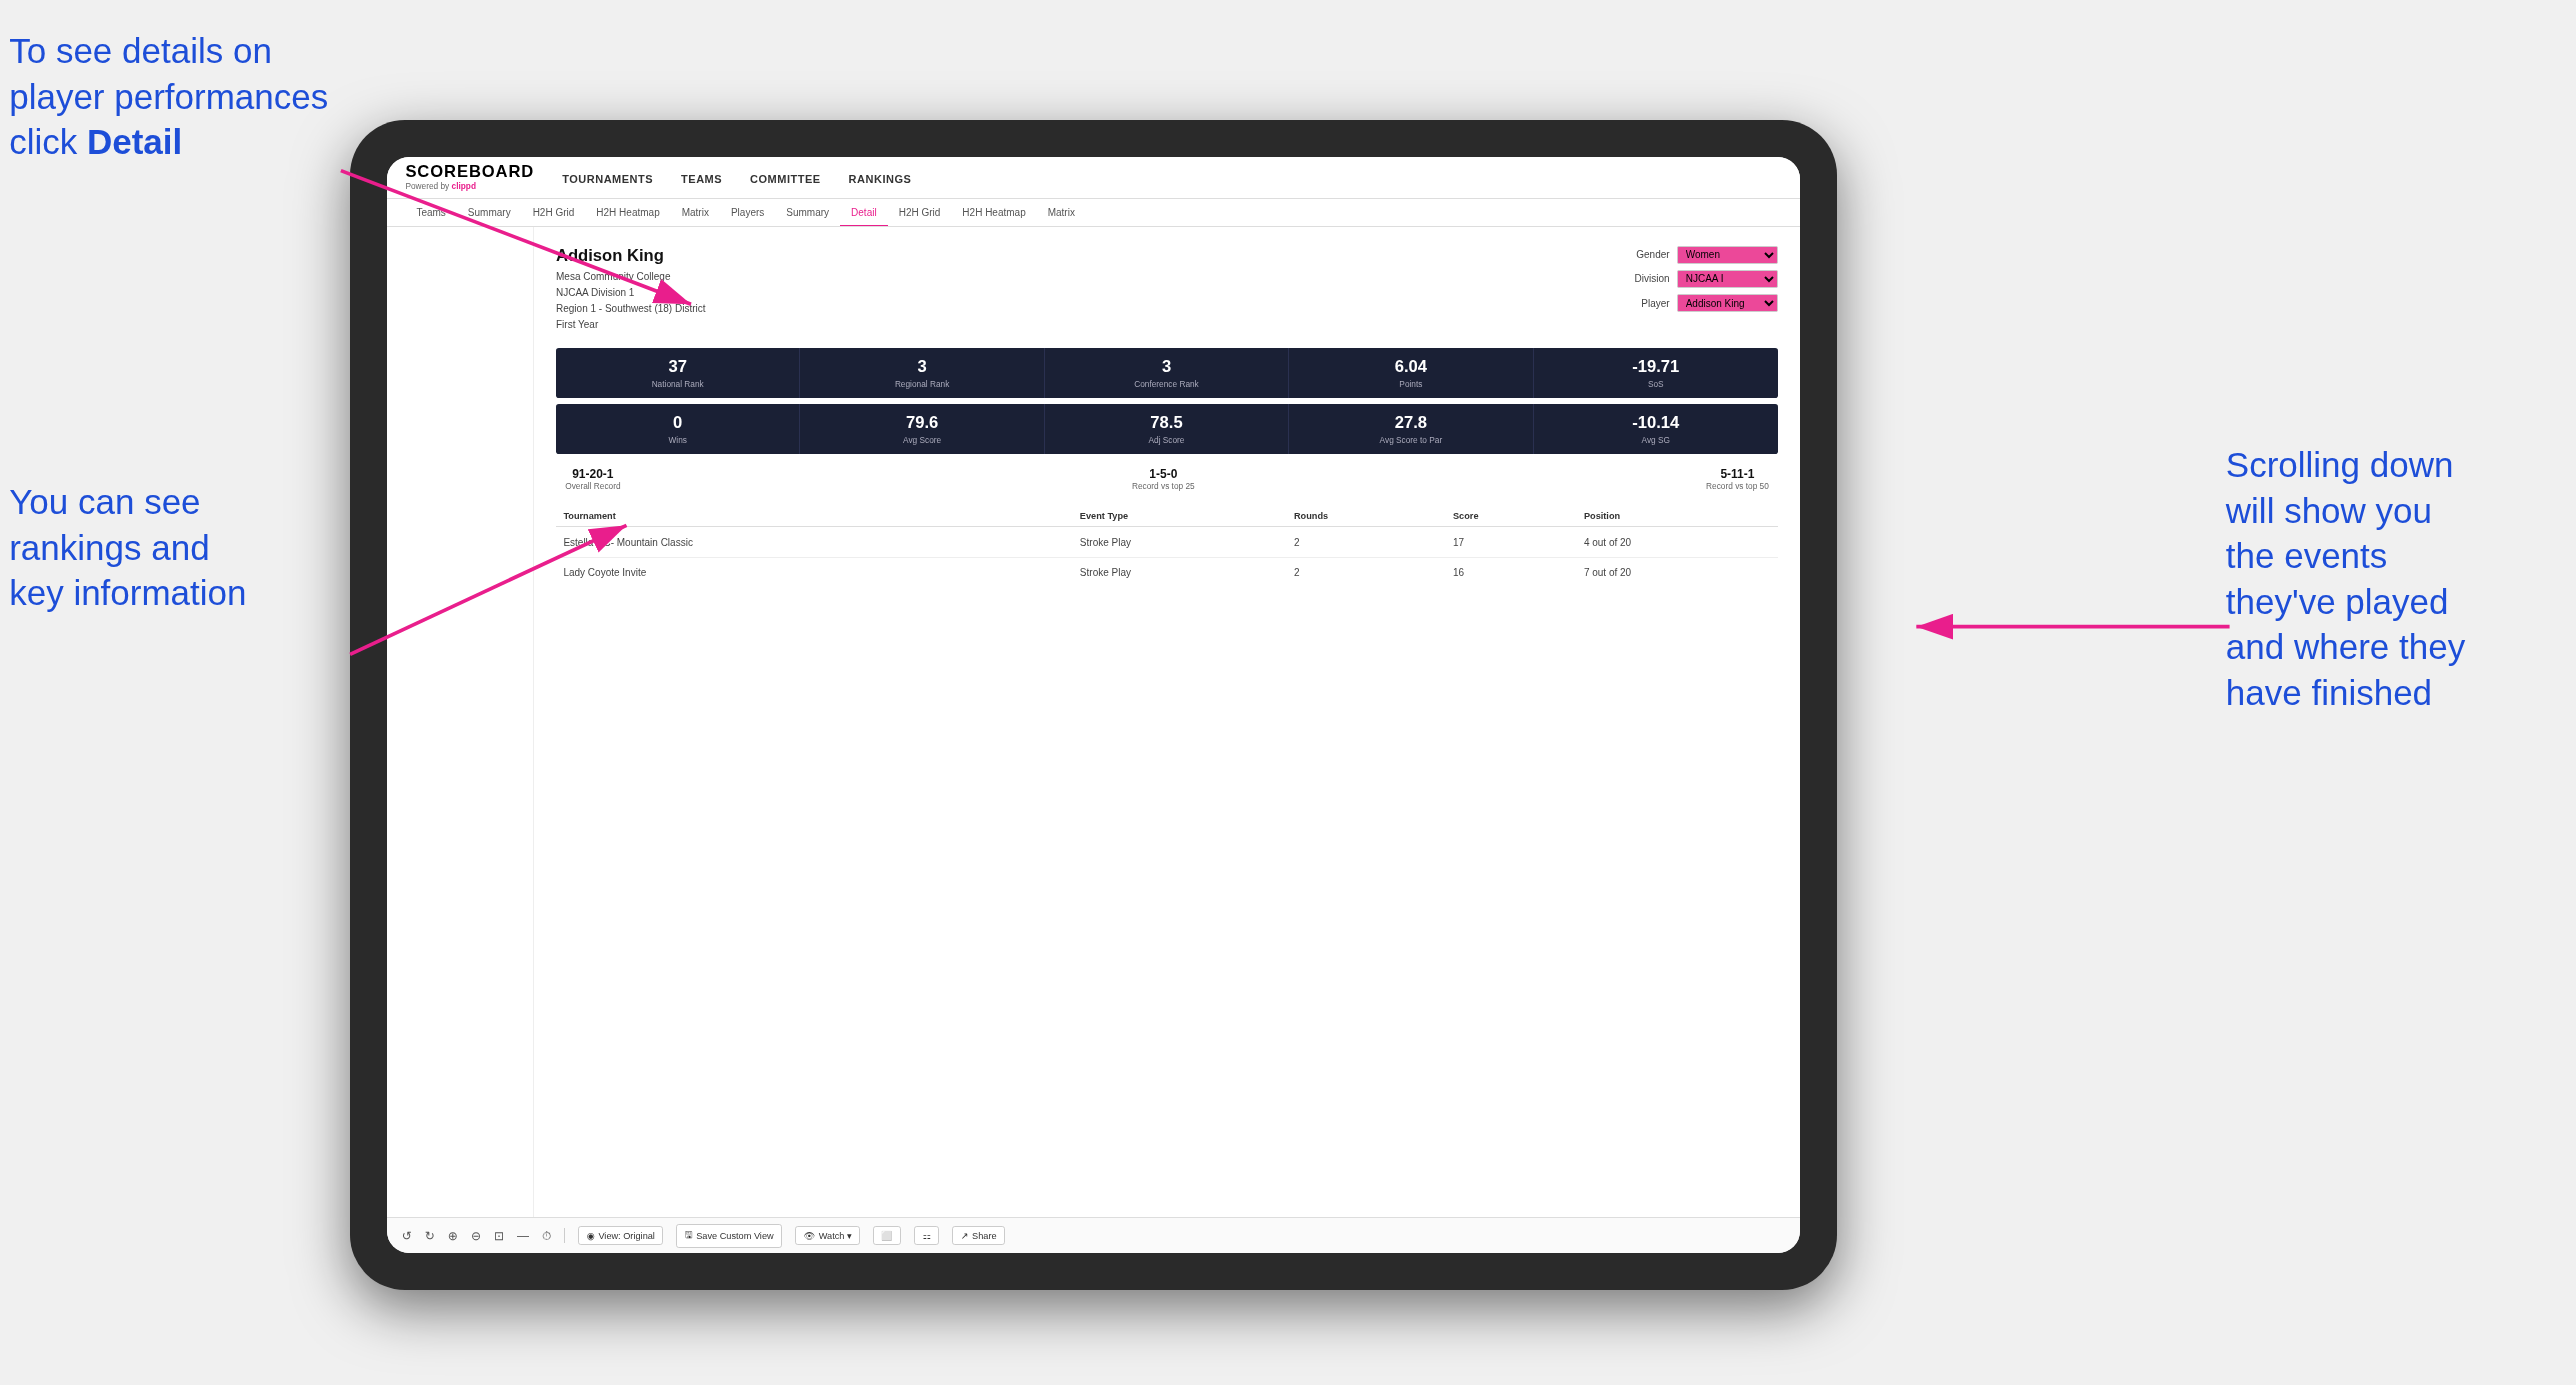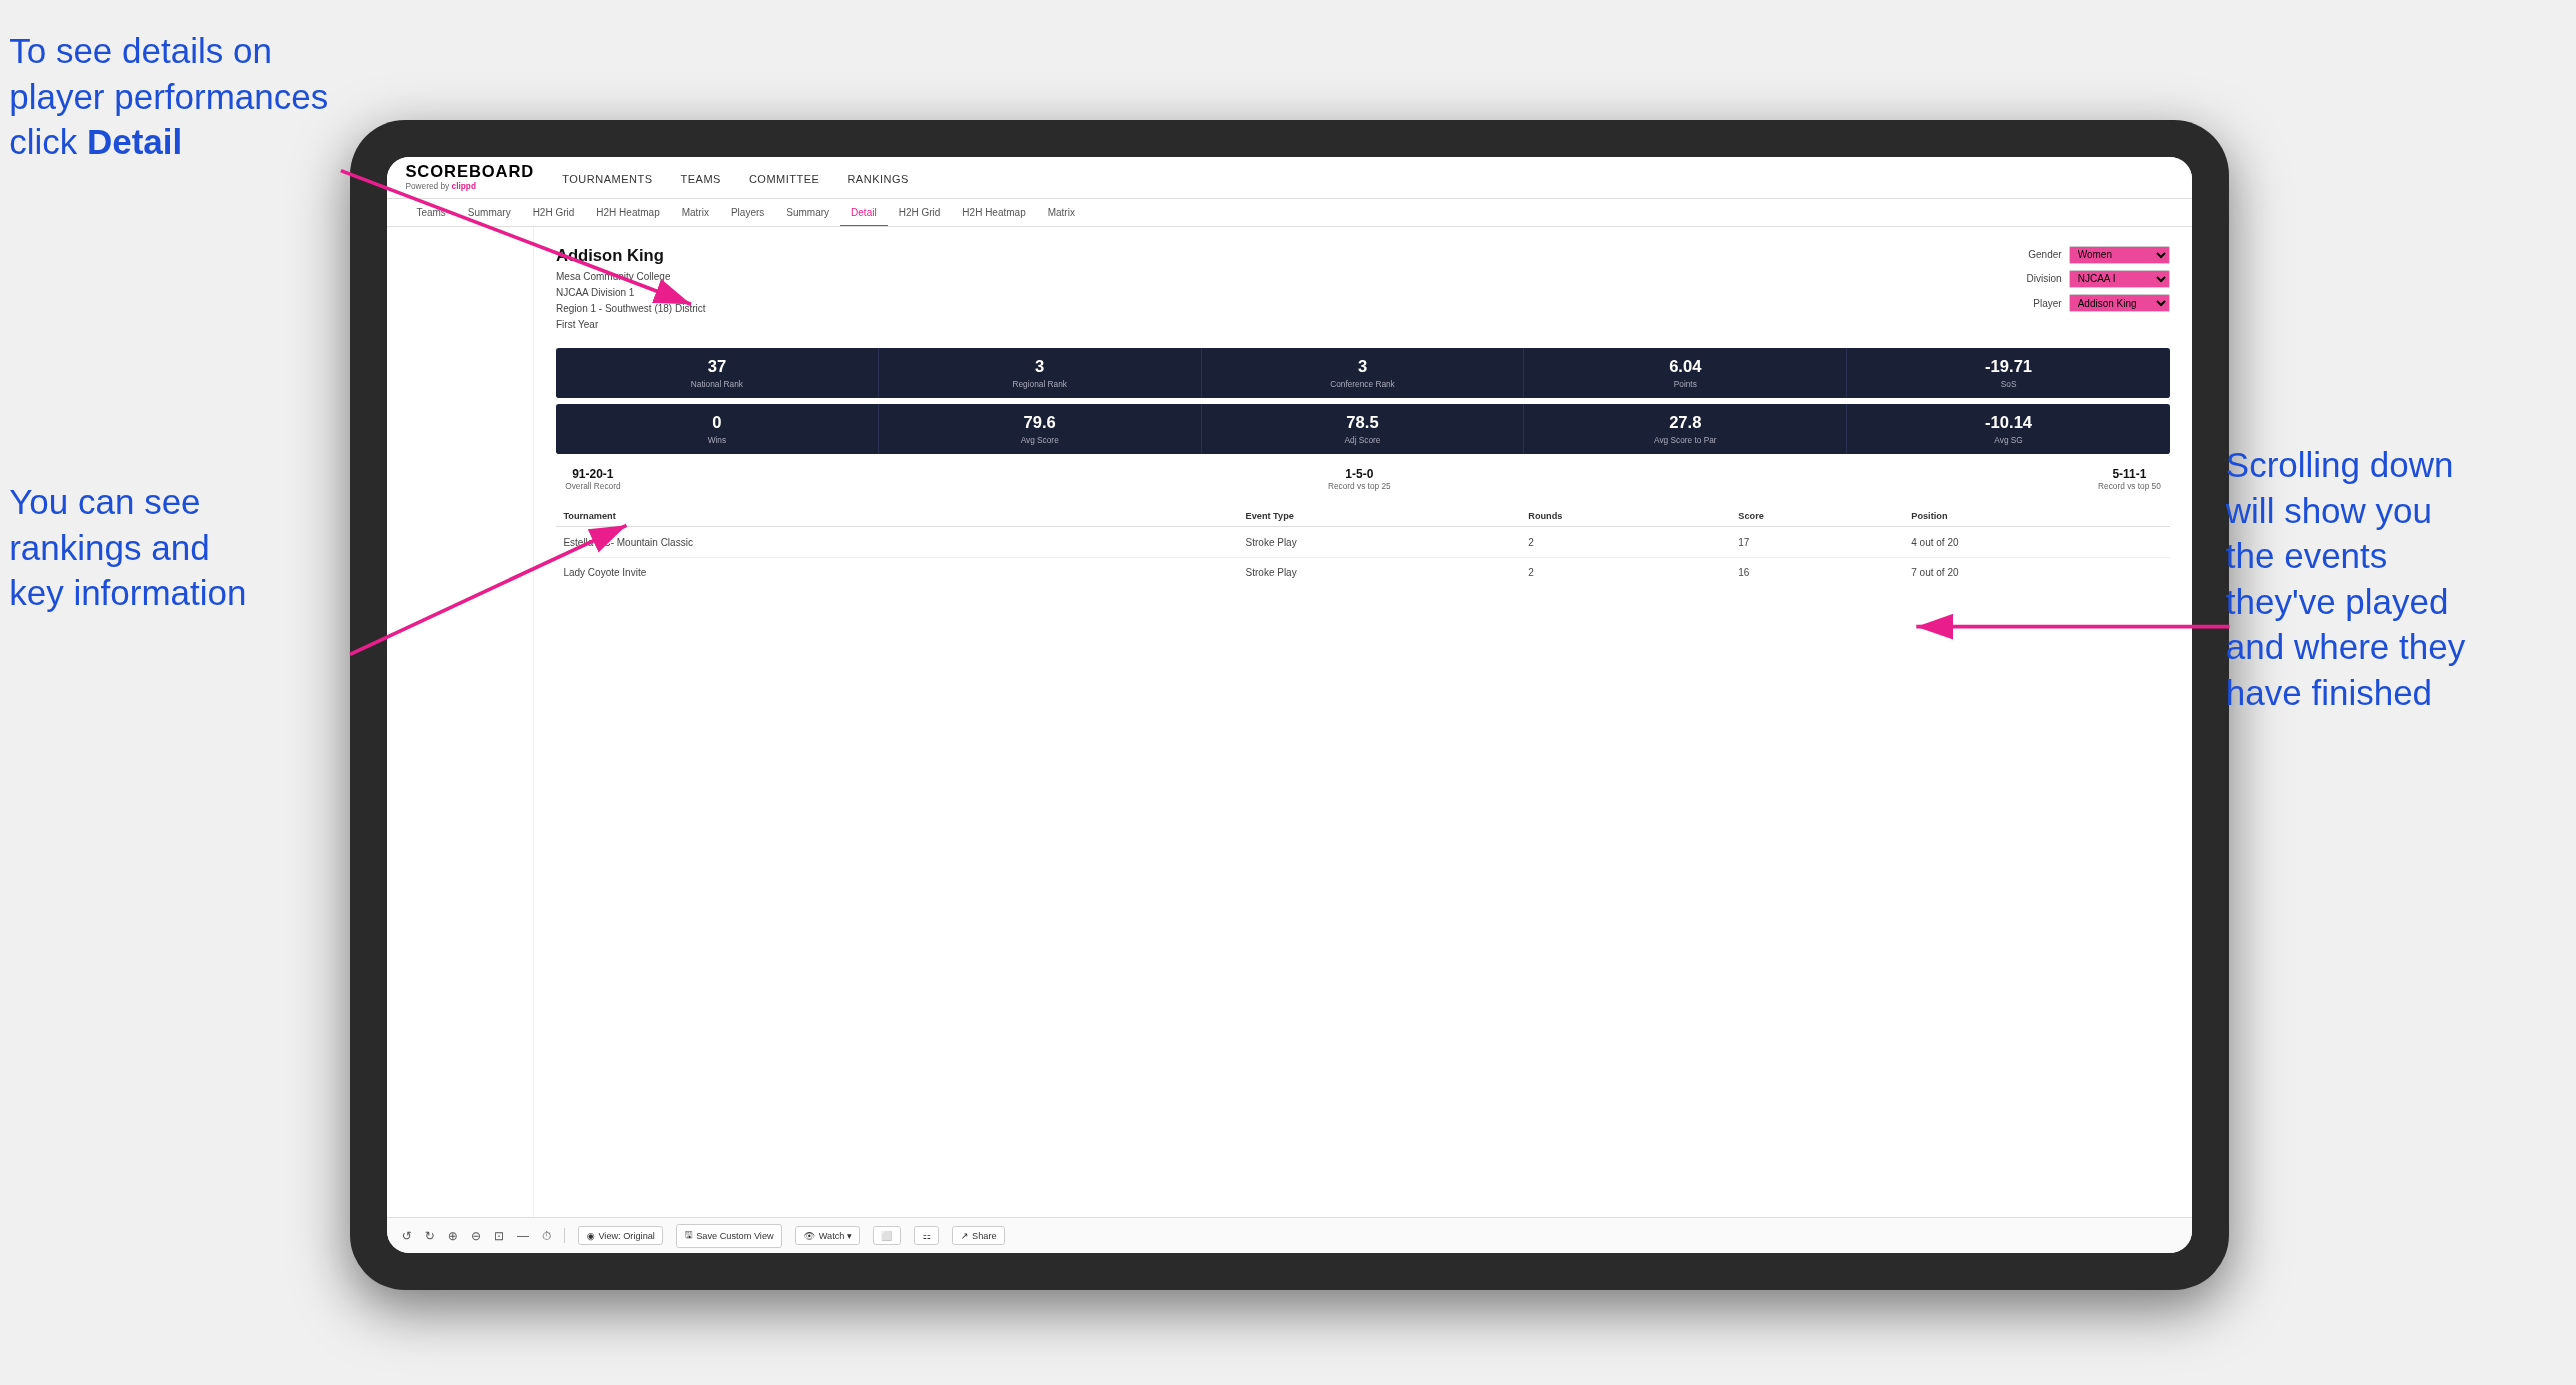--- a/index.html
+++ b/index.html
@@ -35,21 +35,21 @@
       top: 442px;
       right: 9.2px;
       width: 341px;
     }
 
     
     .tablet-frame {
       position: absolute;
       top: 120px;
       left: 350px;
-      width: 1879px;
+      width: 1487px;
       height: 1170px;
       background: #2a2a2a;
       border-radius: 55px;
       box-shadow: 0 18.4px 55px rgba(0,0,0,0.5);
       padding: 37px;
     }
     .tablet-screen {
       width: 100%;
       height: 100%;
       background: #fff;
@@ -88,21 +88,21 @@
     }
     .nav-links {
       display: flex;
       gap: 28px;
       list-style: none;
     }
     .nav-links li a {
       font-size: 11px;
       color: #333;
       text-decoration: none;
-      font-weight: 400;
+      font-weight: 700;
       letter-spacing: 0.5px;
     }
 
     
     .sub-nav {
       display: flex;
       align-items: center;
       padding: 0 18.4px;
       border-bottom: 0.9px solid #ddd;
       background: #fff;

